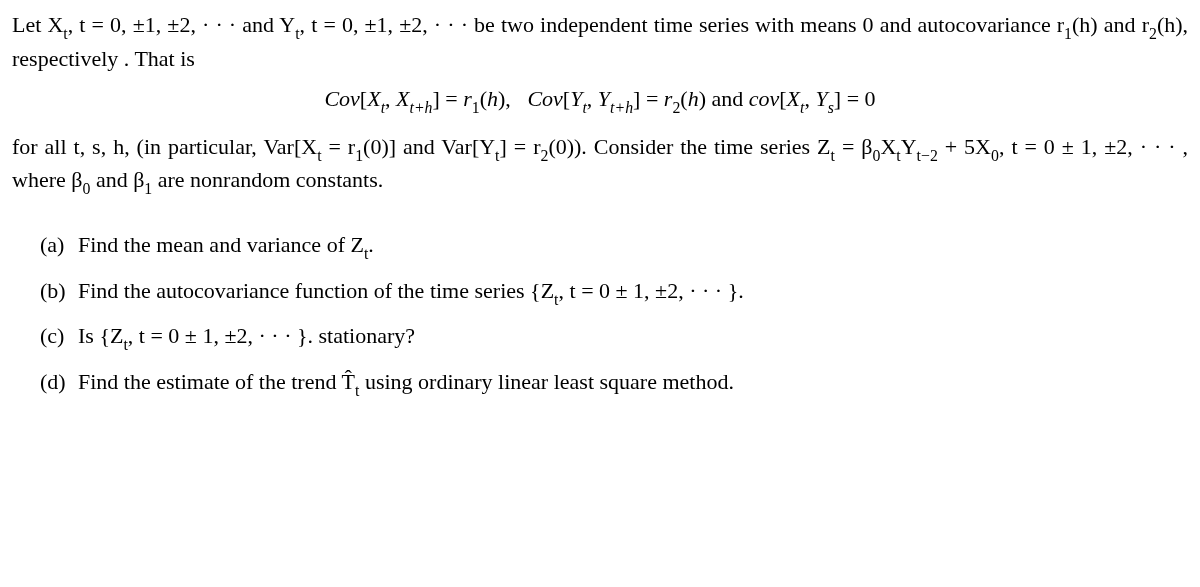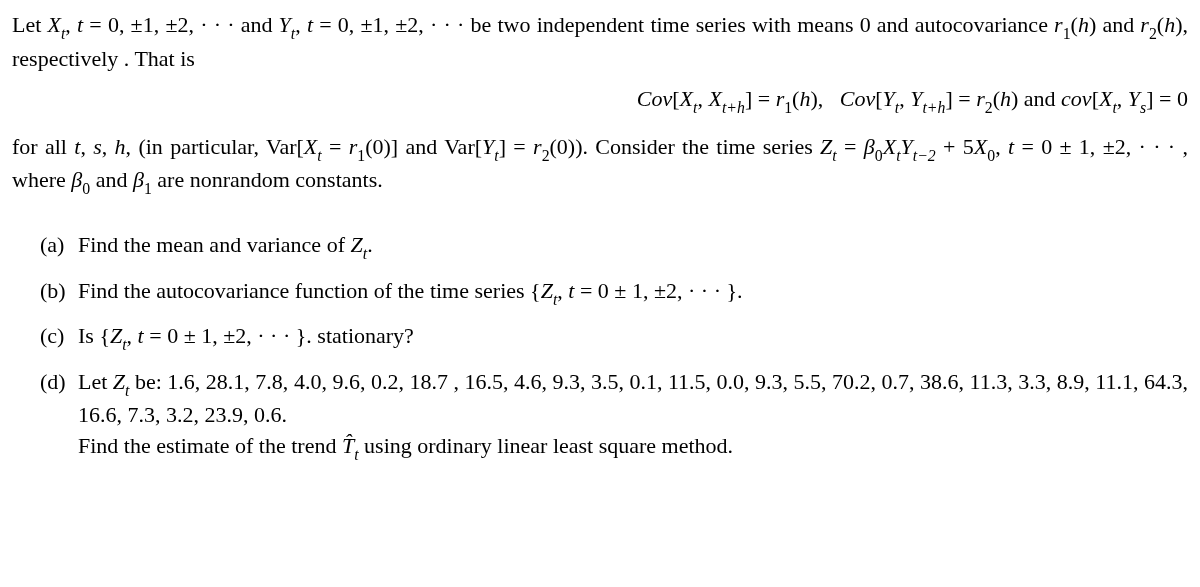--- a/index.html
+++ b/index.html
@@ -15,41 +15,40 @@
       font-size: 22px;
       line-height: 1.4;
       color: #000;
       padding: 10px 12px;
     }
     .paragraph {
       text-align: justify;
       margin-bottom: 8px;
     }
     .math-centered {
-      text-align: right;
+      text-align: center;
       margin: 10px 0 14px 0;
       font-style: italic;
     }
     .list-container {
       padding-left: 28px;
     }
     .list-item {
       display: flex;
       margin-bottom: 12px;
       text-align: justify;
     }
     .list-marker {
       min-width: 38px;
       flex-shrink: 0;
     }
     .list-content {
       flex: 1;
     }
     .math {
-      font-style: italic;
     }
     .sub {
       font-size: 0.72em;
       vertical-align: sub;
       position: relative;
       top: 0.1em;
     }
     .rm {
       font-style: normal;
     }
@@ -88,18 +87,17 @@
   <div class="list-item">
     <div class="list-marker">(c)</div>
     <div class="list-content">
       Is {<span class="math">Z<span class="sub">t</span></span>, <span class="math">t</span> = 0 ± 1, ±2, · · · }. stationary?
     </div>
   </div>
 
   <div class="list-item">
     <div class="list-marker">(d)</div>
     <div class="list-content">
-      <div>Let <span class="math">Z<span class="sub">t</span></span> be: 1.6, 28.1, 7.8, 4.0, 9.6, 0.2, 18.7 , 16.5, 4.6, 9.3, 3.5, 0.1, 11.5, 0.0, 9.3, 5.5, 70.2, 0.7, 38.6, 11.3, 3.3, 8.9, 11.1, 64.3, 16.6, 7.3, 3.2, 23.9, 0.6.</div>
       <div>Find the estimate of the trend <span class="math">T̂<span class="sub">t</span></span> using ordinary linear least square method.</div>
     </div>
   </div>
 
 </div>
 
 </body></html>

